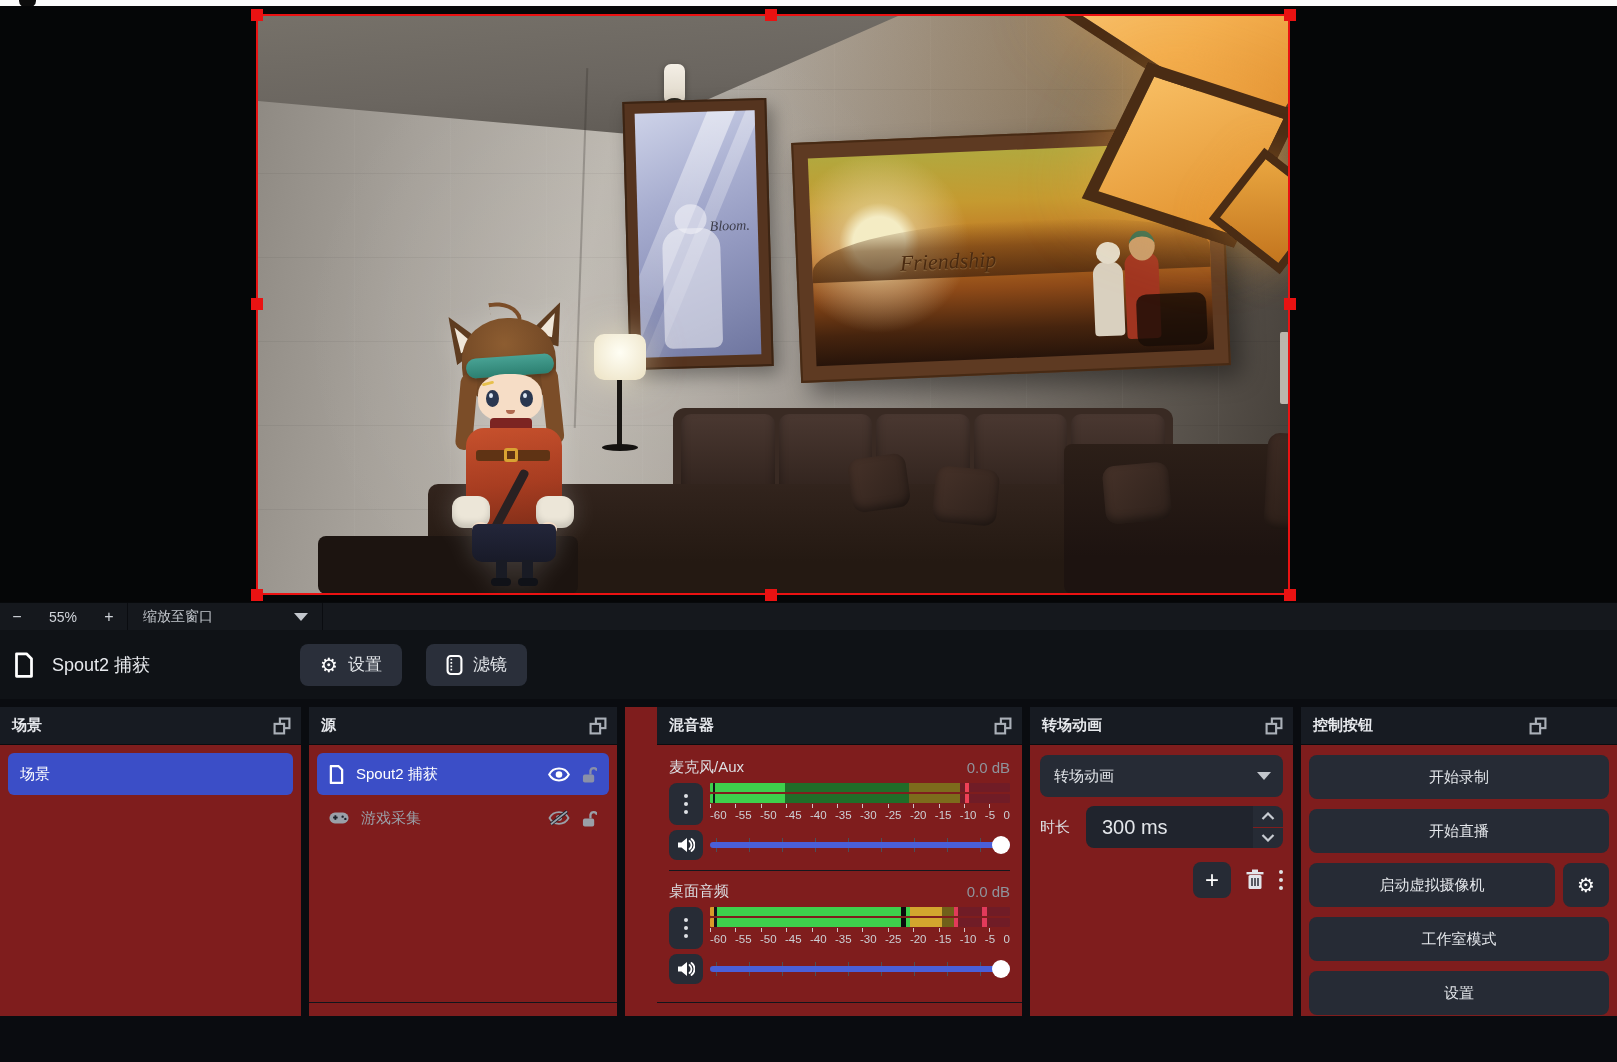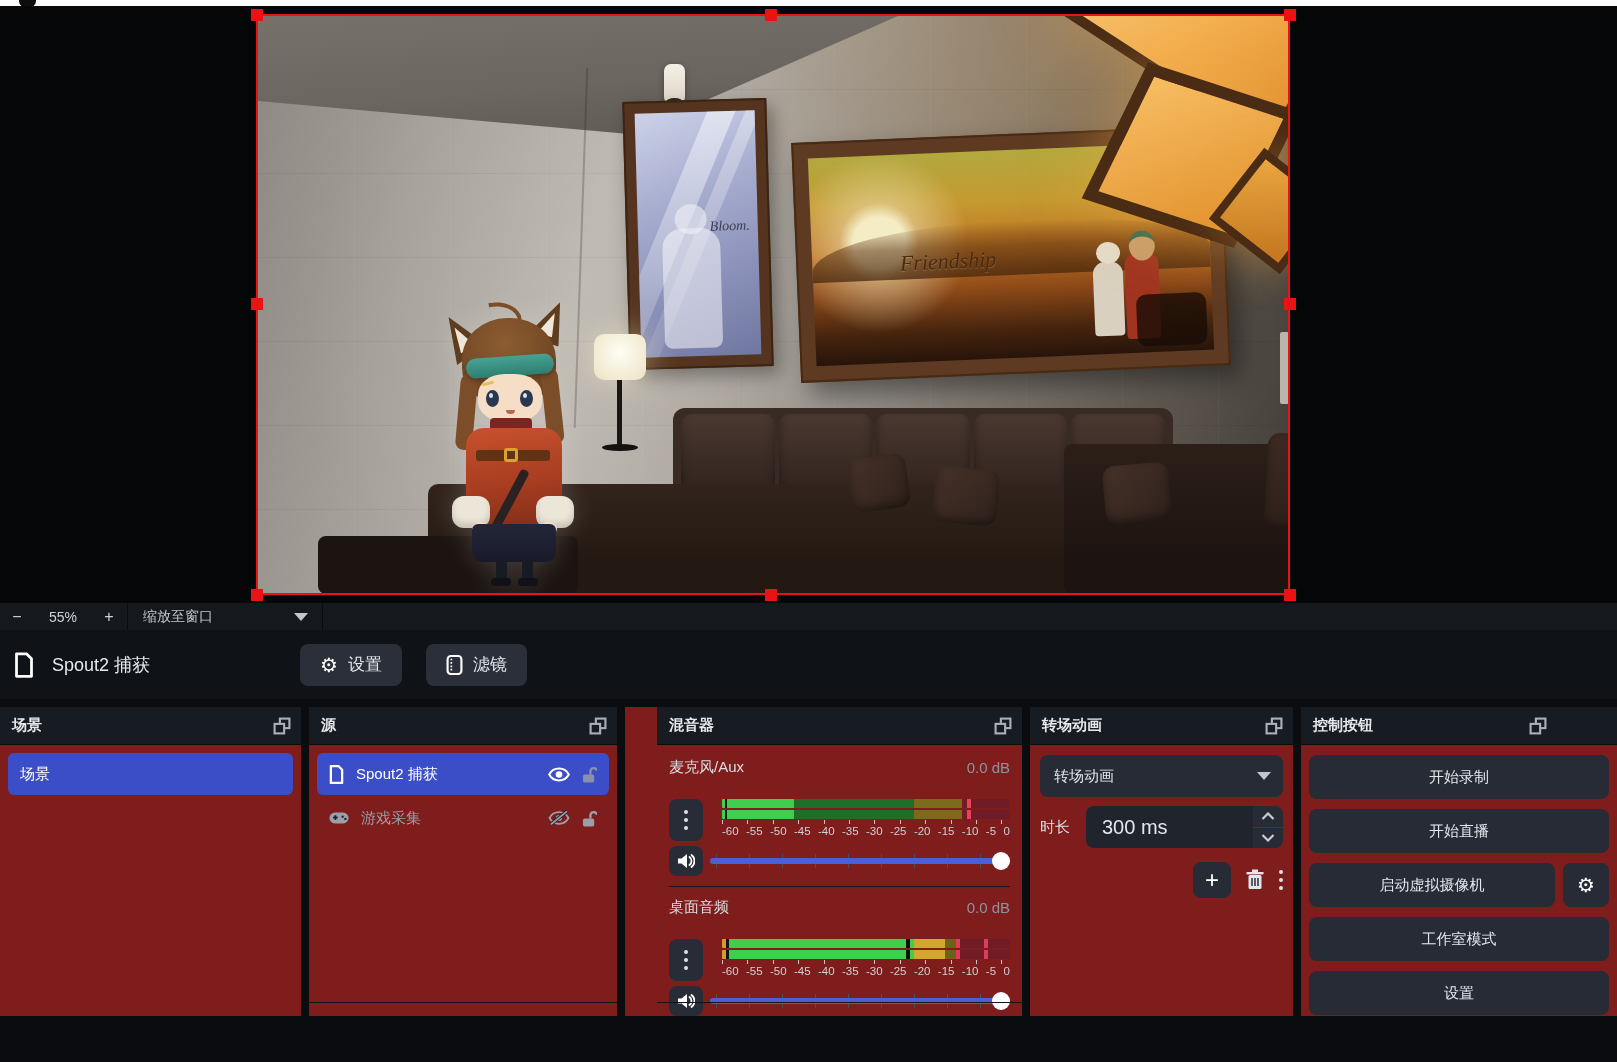--- a/index.html
+++ b/index.html
@@ -158,21 +158,21 @@
   .li-spacer { flex:1; }
   .bottom-divider { position:absolute; left:0; right:0; bottom:13px; height:1px; background:#12151b; }
 
   
   .mx-body { padding:6px 12px 0 12px; }
   .channel { padding-top:4px; }
   .channel + .channel { border-top:1px solid #14171d; margin-top:10px; padding-top:8px; }
   .ch-head { display:flex; justify-content:space-between; align-items:center; height:24px; }
   .ch-name { color:#dcdee2; font-size:15px; }
   .ch-db { color:#8f949c; font-size:15px;margin-left:28px; }
-  .ch-meter-row { display:flex; gap:19px; margin-top:20px; }
+  .ch-meter-row { display:flex; gap:7px; margin-top:4px; }
   .sq-btn { width:34px; background:#272c36; border-radius:8px; display:flex; align-items:center; justify-content:center; flex:0 0 auto; }
   .kebab { display:flex; flex-direction:column; gap:4px; }
   .kebab i { width:4px; height:4px; border-radius:50%; background:#dfe2e6; }
   .meter-col { flex:1; }
   .mbar { height:9px; border-radius:1px; }
   .mbar + .mbar { margin-top:2px; }
   .mbar.mic { background:linear-gradient(90deg,#3ed04c 0 1%,#12151b 1% 1.8%,#3ed04c 1.8% 25%,#206d28 25% 66.5%,#7d6b1c 66.5% 83.5%,#701c26 83.5% 85%,#ee4056 85% 86.4%,#701c26 86.4% 100%); }
   .mbar.desk { background:linear-gradient(90deg,#d89a28 0 1.3%,#12151b 1.3% 2.3%,#3ed04c 2.3% 63.8%,#0a0b0d 63.8% 65.2%,#3ed04c 65.2% 66.6%,#d3a62e 66.6% 77.5%,#70601a 77.5% 81.3%,#e23a5a 81.3% 82.8%,#701c26 82.8% 90.8%,#e23a5a 90.8% 92.2%,#701c26 92.2% 100%); }
   .mticks { height:4px; background:repeating-linear-gradient(90deg,#e8eaee 0 1px,transparent 1px 25.4px); opacity:.8; margin-top:1px; }
   .mscale { display:flex; justify-content:space-between; color:#cdd0d5; font-size:11.5px; margin-top:1px; }

